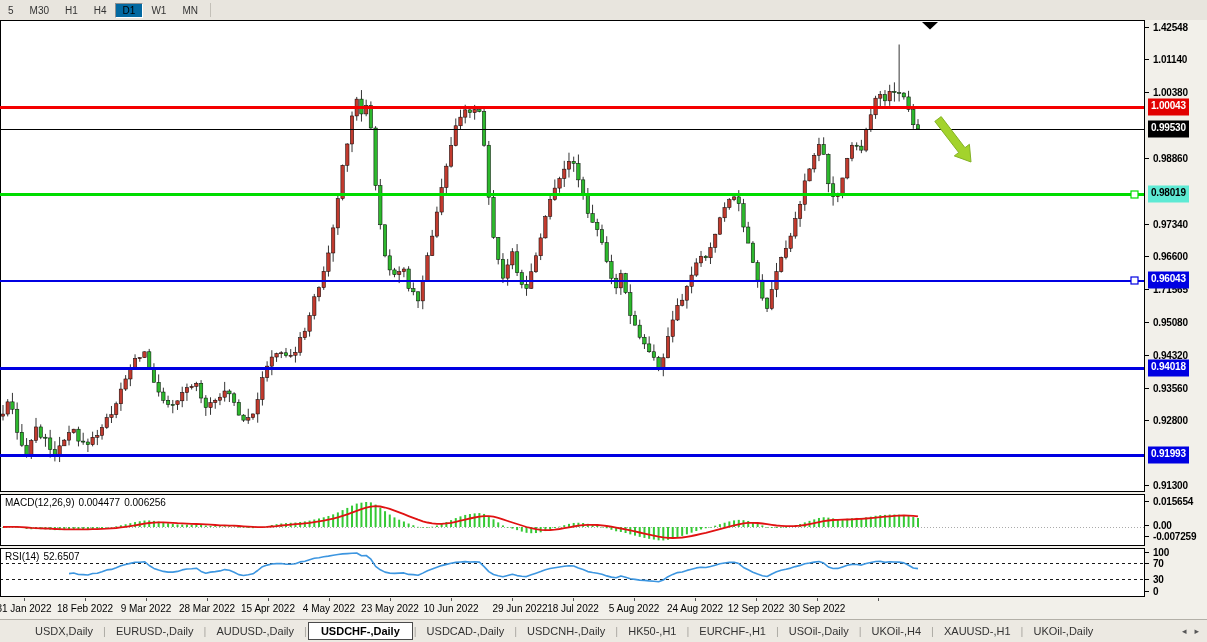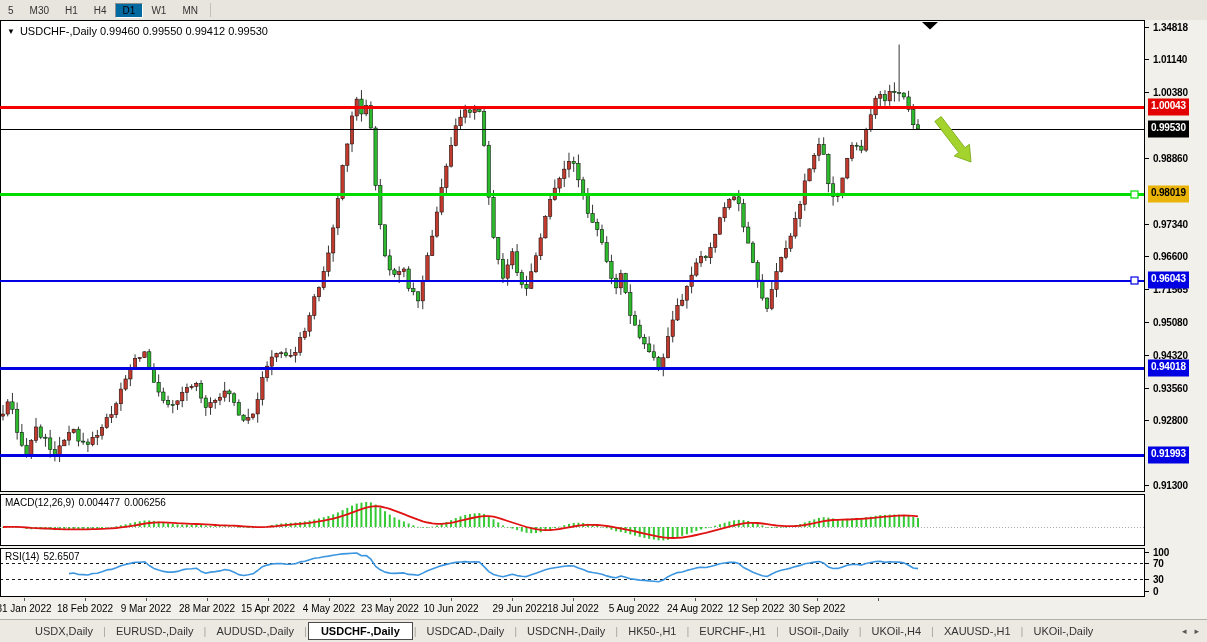--- a/index.html
+++ b/index.html
@@ -455,21 +455,21 @@
         <line x1="0" y1="260.5" x2="1144" y2="260.5" stroke="#0000e2" stroke-width="2" shape-rendering="crispEdges"></line>
         <rect x="1131" y="257" width="7" height="7" fill="#fff" stroke="#0000e2" stroke-width="1.2"></rect>
         <line x1="0" y1="348.5" x2="1144" y2="348.5" stroke="#0000e2" stroke-width="3" shape-rendering="crispEdges"></line>
         <line x1="0" y1="435.5" x2="1144" y2="435.5" stroke="#0000e2" stroke-width="3" shape-rendering="crispEdges"></line>
       </g>
       <polygon points="922,2 938,2 930,9.5" fill="#000000"></polygon>
       <polygon points="934.8,101.4 958.7,132.5 954.3,135.9 971.0,142.0 969.4,124.3 965.0,127.7 941.2,96.6" fill="#a3d32c" stroke="#84b226" stroke-width="1"></polygon>
     </svg>
   <div class="axis" id="priceAxis" style="top:20px;height:472px">
       <div class="axtick" style="top: 7.18958px;"></div>
-      <div class="axlabel" style="top: 7.18958px;">1.34818</div>
+      <div class="axlabel" style="top: 7.18958px;">1.42548</div>
       <div class="axtick" style="top: 39.2395px;"></div>
       <div class="axlabel" style="top: 39.2395px;">1.01140</div>
       <div class="axtick" style="top: 72.1556px;"></div>
       <div class="axlabel" style="top: 72.1556px;">1.00380</div>
       <div class="axtick" style="top: 137.988px;"></div>
       <div class="axlabel" style="top: 137.988px;">0.98860</div>
       <div class="axtick" style="top: 203.82px;"></div>
       <div class="axlabel" style="top: 203.82px;">0.97340</div>
       <div class="axtick" style="top: 235.87px;"></div>
       <div class="axlabel" style="top: 235.87px;">0.96600</div>
@@ -480,29 +480,26 @@
       <div class="axtick" style="top: 334.618px;"></div>
       <div class="axlabel" style="top: 334.618px;">0.94320</div>
       <div class="axtick" style="top: 367.535px;"></div>
       <div class="axlabel" style="top: 367.535px;">0.93560</div>
       <div class="axtick" style="top: 400.451px;"></div>
       <div class="axlabel" style="top: 400.451px;">0.92800</div>
       <div class="axtick" style="top: 465.417px;"></div>
       <div class="axlabel" style="top: 465.417px;">0.91300</div>
       <div class="badge" style="top: 86.7513px; background: rgb(226, 0, 0); color: rgb(255, 255, 255);">1.00043</div>
       <div class="badge" style="top: 108.97px; background: rgb(0, 0, 0); color: rgb(255, 255, 255);">0.99530</div>
-      <div class="badge" style="top: 174.412px; background: #eab308; color: rgb(0, 0, 0);">0.98019</div>
+      <div class="badge" style="top: 174.412px; background: #5eead4; color: rgb(0, 0, 0);">0.98019</div>
       <div class="badge" style="top: 259.994px; background: rgb(0, 0, 226); color: rgb(255, 255, 255);">0.96043</div>
       <div class="badge" style="top: 347.698px; background: rgb(0, 0, 226); color: rgb(255, 255, 255);">0.94018</div>
       <div class="badge" style="top: 435.402px; background: rgb(0, 0, 226); color: rgb(255, 255, 255);">0.91993</div>
     </div>
 
-  <div class="chart-title">
-    <span class="tri">▼</span><span>USDCHF-,Daily</span><span>0.99460</span><span>0.99550</span><span>0.99412</span><span>0.99530</span>
-  </div>
 
   <svg class="panel" id="macdSvg" width="1145" height="52" style="top:494px">
       <rect x="0.5" y="0.5" width="1144" height="51" fill="#fff" stroke="#000" shape-rendering="crispEdges"></rect>
       <line x1="0" y1="33.5" x2="1144" y2="33.5" stroke="#aaa" stroke-width="1" stroke-dasharray="1,2" shape-rendering="crispEdges"></line>
       <g>
         <rect x="2" y="33" width="2" height="0.6" fill="#35c935"></rect>
         <rect x="6.716494845360825" y="32.65789978505905" width="2" height="0.6" fill="#35c935"></rect>
         <rect x="11.43298969072165" y="32.60032237131103" width="2" height="0.6" fill="#35c935"></rect>
         <rect x="16.149484536082475" y="33" width="2" height="0.6" fill="#35c935"></rect>
         <rect x="20.8659793814433" y="33" width="2" height="1.0465394046197127" fill="#35c935"></rect>
@@ -695,20 +692,28 @@
         <rect x="902.8505154639175" y="20.9818750228395" width="2" height="12.0181249771605" fill="#35c935"></rect>
         <rect x="907.5670103092784" y="21.73867559601621" width="2" height="11.261324403983789" fill="#35c935"></rect>
         <rect x="912.2835051546392" y="22.886302215639702" width="2" height="10.113697784360298" fill="#35c935"></rect>
         <rect x="917" y="24.01934283706604" width="2" height="8.980657162933959" fill="#35c935"></rect>
       </g>
       <polyline points="3.0,33.0 7.7,32.9 12.4,32.9 17.1,32.9 21.9,33.2 26.6,33.5 31.3,33.9 36.0,34.1 40.7,34.3 45.4,34.5 50.2,34.7 54.9,35.0 59.6,35.2 64.3,35.4 69.0,35.4 73.7,35.4 78.5,35.3 83.2,35.3 87.9,35.3 92.6,35.2 97.3,35.1 102.0,34.9 106.8,34.7 111.5,34.4 116.2,34.0 120.9,33.4 125.6,32.8 130.3,32.1 135.1,31.3 139.8,30.5 144.5,29.7 149.2,29.0 153.9,28.6 158.6,28.4 163.4,28.4 168.1,28.6 172.8,28.8 177.5,29.2 182.2,29.4 186.9,29.7 191.7,29.9 196.4,30.0 201.1,30.2 205.8,30.4 210.5,30.7 215.2,31.0 220.0,31.3 224.7,31.4 229.4,31.6 234.1,31.7 238.8,32.0 243.5,32.3 248.3,32.6 253.0,32.9 257.7,33.1 262.4,33.1 267.1,32.9 271.8,32.5 276.6,32.1 281.3,31.5 286.0,31.1 290.7,30.6 295.4,30.2 300.1,29.8 304.9,29.3 309.6,28.8 314.3,28.1 319.0,27.4 323.7,26.6 328.4,25.6 333.2,24.6 337.9,23.4 342.6,21.9 347.3,20.3 352.0,18.6 356.7,16.8 361.5,15.2 366.2,13.7 370.9,12.7 375.6,12.2 380.3,12.5 385.0,13.5 389.8,14.9 394.5,16.6 399.2,18.4 403.9,20.2 408.6,22.1 413.3,23.9 418.1,25.7 422.8,27.3 427.5,28.5 432.2,29.3 436.9,29.8 441.6,29.8 446.4,29.4 451.1,28.8 455.8,27.8 460.5,26.7 465.2,25.6 469.9,24.5 474.6,23.5 479.4,22.6 484.1,22.1 488.8,22.1 493.5,22.7 498.2,23.9 502.9,25.4 507.7,27.0 512.4,28.5 517.1,30.0 521.8,31.5 526.5,33.0 531.2,34.2 536.0,35.2 540.7,35.8 545.4,36.1 550.1,36.0 554.8,35.6 559.5,35.0 564.3,34.2 569.0,33.4 573.7,32.5 578.4,31.7 583.1,31.2 587.8,30.9 592.6,30.9 597.3,31.0 602.0,31.4 606.7,32.0 611.4,32.7 616.1,33.6 620.9,34.5 625.6,35.4 630.3,36.4 635.0,37.4 639.7,38.5 644.4,39.6 649.2,40.7 653.9,41.6 658.6,42.6 663.3,43.3 668.0,43.8 672.7,44.0 677.5,43.9 682.2,43.5 686.9,42.8 691.6,42.0 696.3,41.0 701.0,39.9 705.8,38.8 710.5,37.6 715.2,36.4 719.9,35.2 724.6,33.9 729.3,32.6 734.1,31.4 738.8,30.3 743.5,29.4 748.2,28.9 752.9,28.8 757.6,29.0 762.4,29.5 767.1,30.2 771.8,30.9 776.5,31.5 781.2,31.9 785.9,32.2 790.7,32.2 795.4,32.0 800.1,31.6 804.8,31.0 809.5,30.1 814.2,29.2 819.0,28.1 823.7,27.2 828.4,26.5 833.1,26.0 837.8,25.8 842.5,25.7 847.3,25.5 852.0,25.3 856.7,25.0 861.4,24.8 866.1,24.5 870.8,24.1 875.6,23.7 880.3,23.2 885.0,22.7 889.7,22.3 894.4,21.9 899.1,21.7 903.9,21.5 908.6,21.6 913.3,21.8 918.0,22.3" fill="none" stroke="#e01212" stroke-width="1.8"></polyline>
     </svg>
   <div class="panel-title" style="top:497px">
     <span>MACD(12,26,9)</span><span>0.004477</span><span>0.006256</span>
   </div>
+  <div class="axis" id="macdAxis" style="top:494px;height:52px">
+      <div class="axtick" style="top: 7px;"></div>
+      <div class="axlabel" style="top: 7px;">0.015654</div>
+      <div class="axtick" style="top: 31px;"></div>
+      <div class="axlabel" style="top: 31px;">0.00</div>
+      <div class="axtick" style="top: 42px;"></div>
+      <div class="axlabel" style="top: 42px;">-0.007259</div>
+    </div>
 
   <svg class="panel" id="rsiSvg" width="1145" height="49" style="top:548px">
       <rect x="0.5" y="0.5" width="1144" height="48" fill="#fff" stroke="#000" shape-rendering="crispEdges"></rect>
       <line x1="0" y1="15" x2="1144" y2="15" stroke="#000" stroke-width="0.9" stroke-dasharray="3,3" shape-rendering="crispEdges"></line>
       <line x1="0" y1="31" x2="1144" y2="31" stroke="#000" stroke-width="0.9" stroke-dasharray="3,3" shape-rendering="crispEdges"></line>
       <polyline points="69.0,25.6 73.7,25.0 78.5,26.5 83.2,26.6 87.9,27.0 92.6,25.5 97.3,25.2 102.0,23.7 106.8,21.9 111.5,21.4 116.2,19.7 120.9,17.7 125.6,16.5 130.3,15.4 135.1,14.3 139.8,14.3 144.5,13.7 149.2,17.5 153.9,20.4 158.6,22.1 163.4,23.4 168.1,24.1 172.8,24.1 177.5,23.4 182.2,21.9 186.9,21.0 191.7,20.8 196.4,20.2 201.1,23.4 205.8,25.2 210.5,24.1 215.2,23.6 220.0,22.9 224.7,21.6 229.4,22.3 234.1,24.2 238.8,26.6 243.5,27.5 248.3,26.8 253.0,25.8 257.7,22.5 262.4,18.7 267.1,17.1 271.8,16.0 276.6,15.6 281.3,15.5 286.0,16.3 290.7,16.2 295.4,15.8 300.1,13.9 304.9,13.2 309.6,11.7 314.3,10.3 319.0,9.7 323.7,8.8 328.4,8.1 333.2,7.2 337.9,6.5 342.6,5.9 347.3,5.6 352.0,5.2 356.7,5.0 361.5,7.7 366.2,7.5 370.9,11.2 375.6,18.4 380.3,21.8 385.0,24.1 389.8,25.1 394.5,25.4 399.2,25.1 403.9,24.9 408.6,26.4 413.3,26.6 418.1,27.3 422.8,25.1 427.5,22.7 432.2,21.0 436.9,19.2 441.6,17.6 446.4,16.4 451.1,15.3 455.8,14.4 460.5,14.0 465.2,13.6 469.9,14.0 474.6,13.8 479.4,14.1 484.1,18.6 488.8,23.6 493.5,26.5 498.2,27.8 502.9,28.8 507.7,27.5 512.4,26.3 517.1,27.6 521.8,28.3 526.5,28.6 531.2,26.8 536.0,25.2 540.7,23.6 545.4,21.8 550.1,20.5 554.8,19.7 559.5,19.0 564.3,18.3 569.0,17.8 573.7,18.0 578.4,20.0 583.1,21.6 587.8,23.6 592.6,24.5 597.3,25.2 602.0,26.3 606.7,27.9 611.4,29.1 616.1,29.8 620.9,27.9 625.6,29.3 630.3,30.8 635.0,31.4 639.7,32.1 644.4,32.4 649.2,32.9 653.9,33.2 658.6,33.8 663.3,32.0 668.0,28.7 672.7,26.4 677.5,24.6 682.2,24.0 686.9,22.4 691.6,21.2 696.3,19.9 701.0,19.3 705.8,19.5 710.5,18.5 715.2,17.2 719.9,15.8 724.6,15.0 729.3,14.4 734.1,14.2 738.8,15.6 743.5,19.5 748.2,21.8 752.9,24.2 757.6,26.0 762.4,27.7 767.1,28.5 771.8,26.0 776.5,23.8 781.2,22.3 785.9,21.3 790.7,20.1 795.4,18.6 800.1,17.4 804.8,15.7 809.5,15.0 814.2,14.1 819.0,13.5 823.7,15.1 828.4,19.0 833.1,20.5 837.8,20.4 842.5,18.9 847.3,17.3 852.0,16.4 856.7,16.5 861.4,17.1 866.1,15.5 870.8,14.5 875.6,13.5 880.3,13.3 885.0,14.4 889.7,13.8 894.4,14.0 899.1,14.1 903.9,14.9 908.6,17.3 913.3,20.0 918.0,20.6" fill="none" stroke="#3d96e0" stroke-width="1.6" stroke-linejoin="round"></polyline>
     </svg>
   <div class="panel-title" style="top:551px">
     <span>RSI(14)</span><span>52.6507</span>
   </div>

